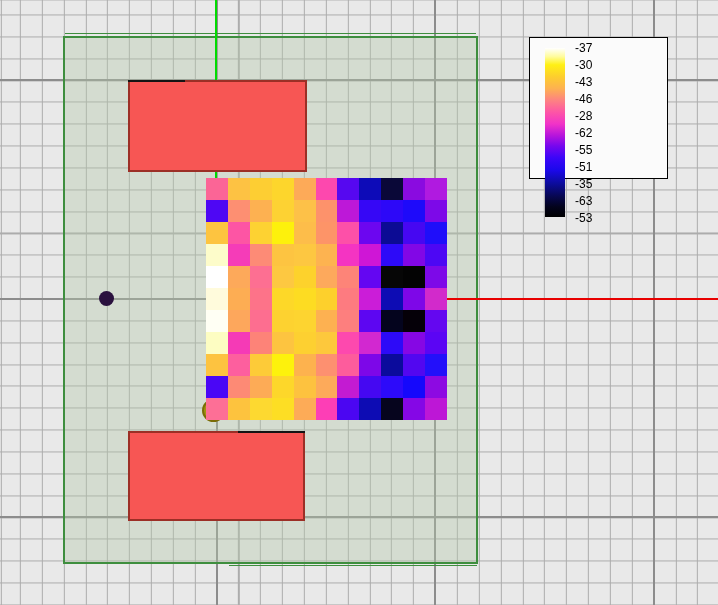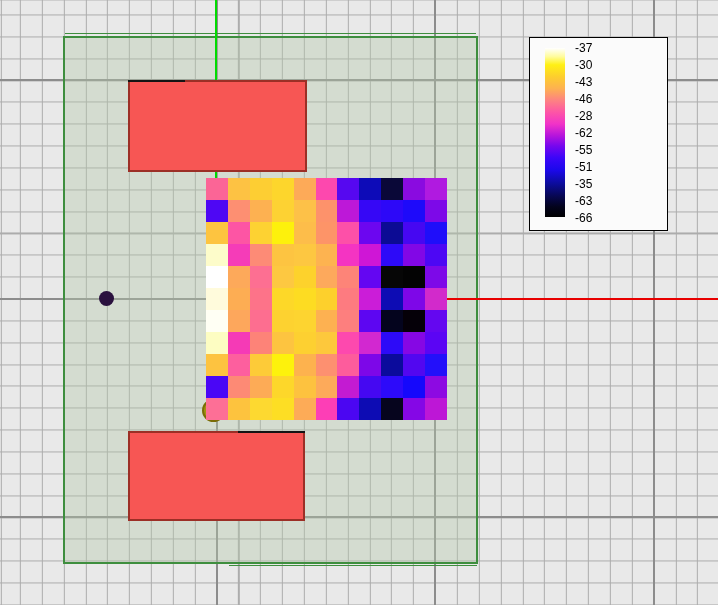--- a/index.html
+++ b/index.html
@@ -59,21 +59,21 @@
   .heatmap .cell{width:100%;height:100%;}
   
   .legend{
     position:absolute;left:529px;top:37px;width:139px;z-index:9;
     background:var(--panel-bg,#fbfbfb);display:flex;flex-direction:column;gap:2px;
     font-size:12px;color:#000;
   }
   .legend .section{border:1px solid #000;background:var(--panel-bg,#fbfbfb);box-sizing:border-box;}
   .legend .sec-title{height:23px;line-height:22px;padding-left:14px;}
   .legend .sec-type{height:25px;line-height:24px;padding-left:14px;}
-  .legend .sec-scale{height:194px;position:relative;padding-left:13px;}
+  .legend .sec-scale{height:142px;position:relative;padding-left:13px;}
   .colorbar{position:absolute;left:15px;top:10px;width:20px;height:169px;}
   .tickcol{
     position:absolute;left:45px;top:4px;height:182px;
     display:flex;flex-direction:column;justify-content:space-between;
   }
   .tickcol div{height:12px;line-height:12px;}
   .legend .sec-stats{height:38px;padding:2px 0 0 14px;line-height:17px;}
 </style>
 </head>
 <body style="--bg: #e9e9e9; --grid-minor: #acacac; --grid-major: #8c8c8c; --boundary: #3e8e3e; --scene-tint: rgba(180,200,170,0.4); --axis-green: #00dc00; --axis-red: #e80000; --obstacle-fill: #f75654; --obstacle-border: #9c2f26; --marker-olive: #a29210; --marker-purple: #2a113e; --panel-bg: #fbfbfb;">
@@ -232,18 +232,18 @@
           <div>-37</div>
           <div>-30</div>
           <div>-43</div>
           <div>-46</div>
           <div>-28</div>
           <div>-62</div>
           <div>-55</div>
           <div>-51</div>
           <div>-35</div>
           <div>-63</div>
-          <div>-66</div>
+          <div>-53</div>
         </div>
     </div>
   </div>
 
 </div>
 
 </body></html>

